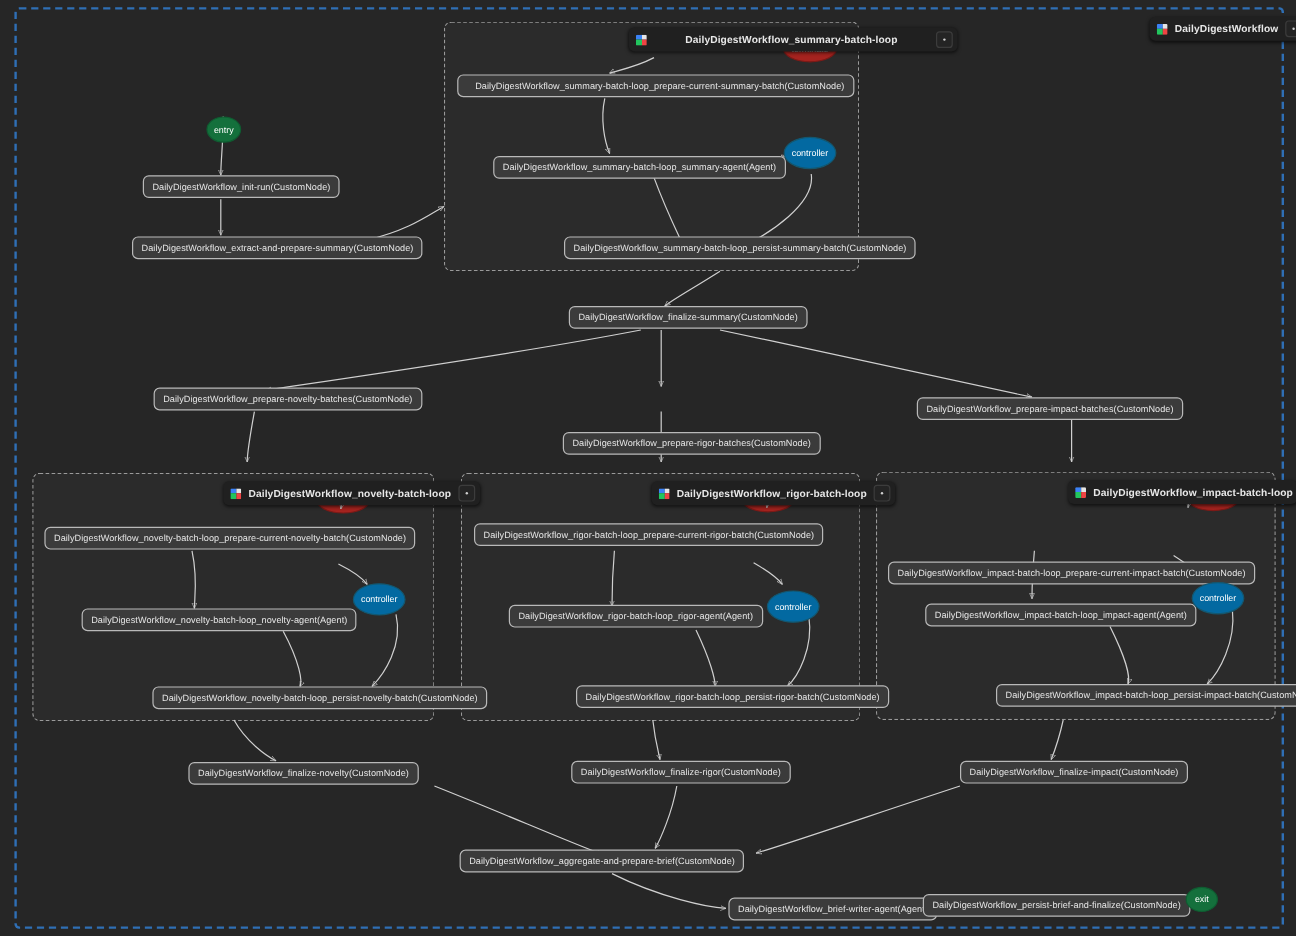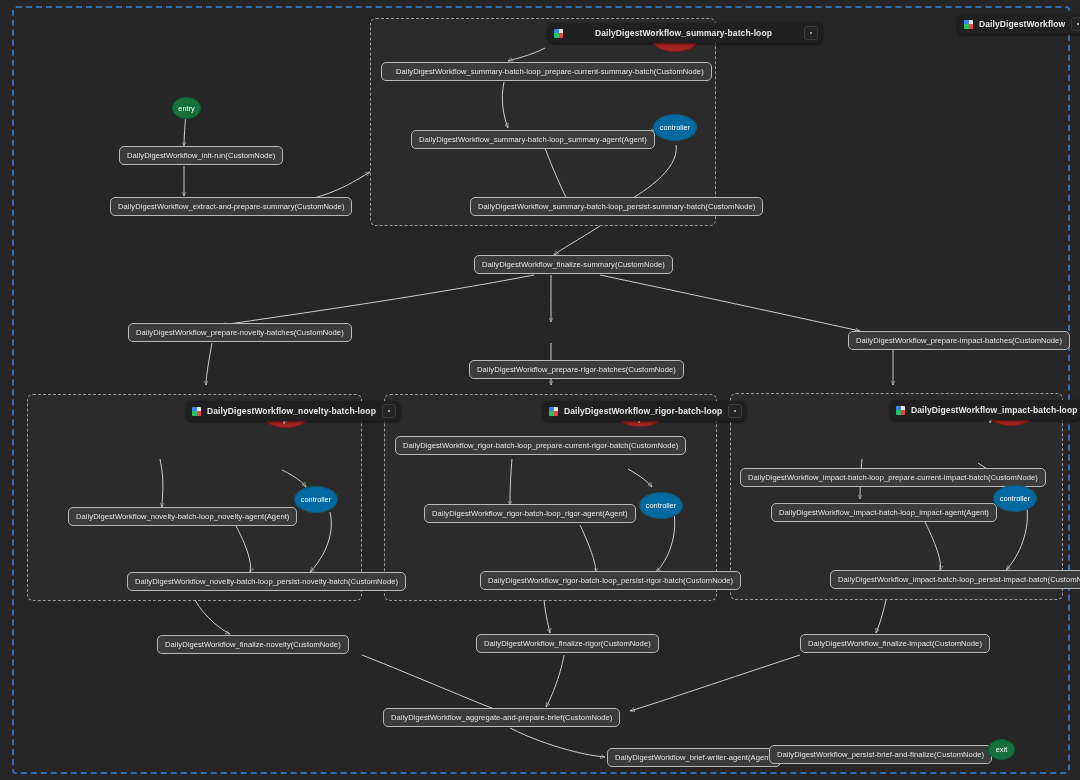--- a/index.html
+++ b/index.html
@@ -182,21 +182,21 @@
         <i></i>
         <i></i>
         <i></i>
       </span>
     <span class="chip-label">DailyDigestWorkflow</span>
     <span class="chip-btn"></span>
   </div>
 
   <div class="cluster" style="left:370px; top:18px; width:346px; height:208px;"></div>
   <div class="enode term" style="left:652px; top:28px; width:46px; height:24px;">terminate</div>
-  <div class="group-chip" style="left:548px; top:23px;gap:32px;">
+  <div class="group-chip" style="left:524px; top:23px;gap:32px;">
     <span class="chip-icon">
         <i></i>
         <i></i>
         <i></i>
         <i></i>
       </span>
     <span class="chip-label">DailyDigestWorkflow_summary-batch-loop</span>
     <span class="chip-btn"></span>
   </div>
   <div class="node" style="left:381px; top:62px;padding-left:14px;">DailyDigestWorkflow_summary-batch-loop_prepare-current-summary-batch(CustomNode)</div>
@@ -204,34 +204,35 @@
   <div class="node" style="left:470px; top:197px;">DailyDigestWorkflow_summary-batch-loop_persist-summary-batch(CustomNode)</div>
   <div class="enode ctrl" style="left:653px; top:114px; width:44px; height:27px;">controller</div>
 
   <div class="enode entry" style="left:172px; top:74px; width:29px; height:22px;margin-top:23px;">entry</div>
   <div class="node" style="left:119px; top:146px;">DailyDigestWorkflow_init-run(CustomNode)</div>
   <div class="node" style="left:110px; top:197px;">DailyDigestWorkflow_extract-and-prepare-summary(CustomNode)</div>
 
   <div class="node" style="left:474px; top:255px;">DailyDigestWorkflow_finalize-summary(CustomNode)</div>
   <div class="node" style="left:128px; top:323px;">DailyDigestWorkflow_prepare-novelty-batches(CustomNode)</div>
   <div class="node" style="left:469px; top:323px;margin-top:37px;">DailyDigestWorkflow_prepare-rigor-batches(CustomNode)</div>
-  <div class="node" style="left:848px; top:331px;">DailyDigestWorkflow_prepare-impact-batches(CustomNode)</div>
+  <div class="node" style="left:764px; top:331px;">DailyDigestWorkflow_prepare-impact-batches(CustomNode)</div>
 
   <div class="cluster" style="left:27px; top:394px; width:335px; height:207px;"></div>
   <div class="enode term" style="left:263px; top:404px; width:46px; height:24px;">terminate</div>
   <div class="group-chip" style="left:186px; top:401px;">
     <span class="chip-icon">
         <i></i>
         <i></i>
         <i></i>
         <i></i>
       </span>
     <span class="chip-label">DailyDigestWorkflow_novelty-batch-loop</span>
     <span class="chip-btn"></span>
   </div>
+  <div class="node" style="left:37px; top:439px;">DailyDigestWorkflow_novelty-batch-loop_prepare-current-novelty-batch(CustomNode)</div>
   <div class="node" style="left:68px; top:507px;">DailyDigestWorkflow_novelty-batch-loop_novelty-agent(Agent)</div>
   <div class="node" style="left:127px; top:572px;">DailyDigestWorkflow_novelty-batch-loop_persist-novelty-batch(CustomNode)</div>
   <div class="enode ctrl" style="left:294px; top:486px; width:44px; height:27px;">controller</div>
 
   <div class="cluster" style="left:384px; top:394px; width:333px; height:207px;"></div>
   <div class="enode term" style="left:617px; top:403px; width:46px; height:24px;">terminate</div>
   <div class="group-chip" style="left:543px; top:401px;">
     <span class="chip-icon">
         <i></i>
         <i></i>

